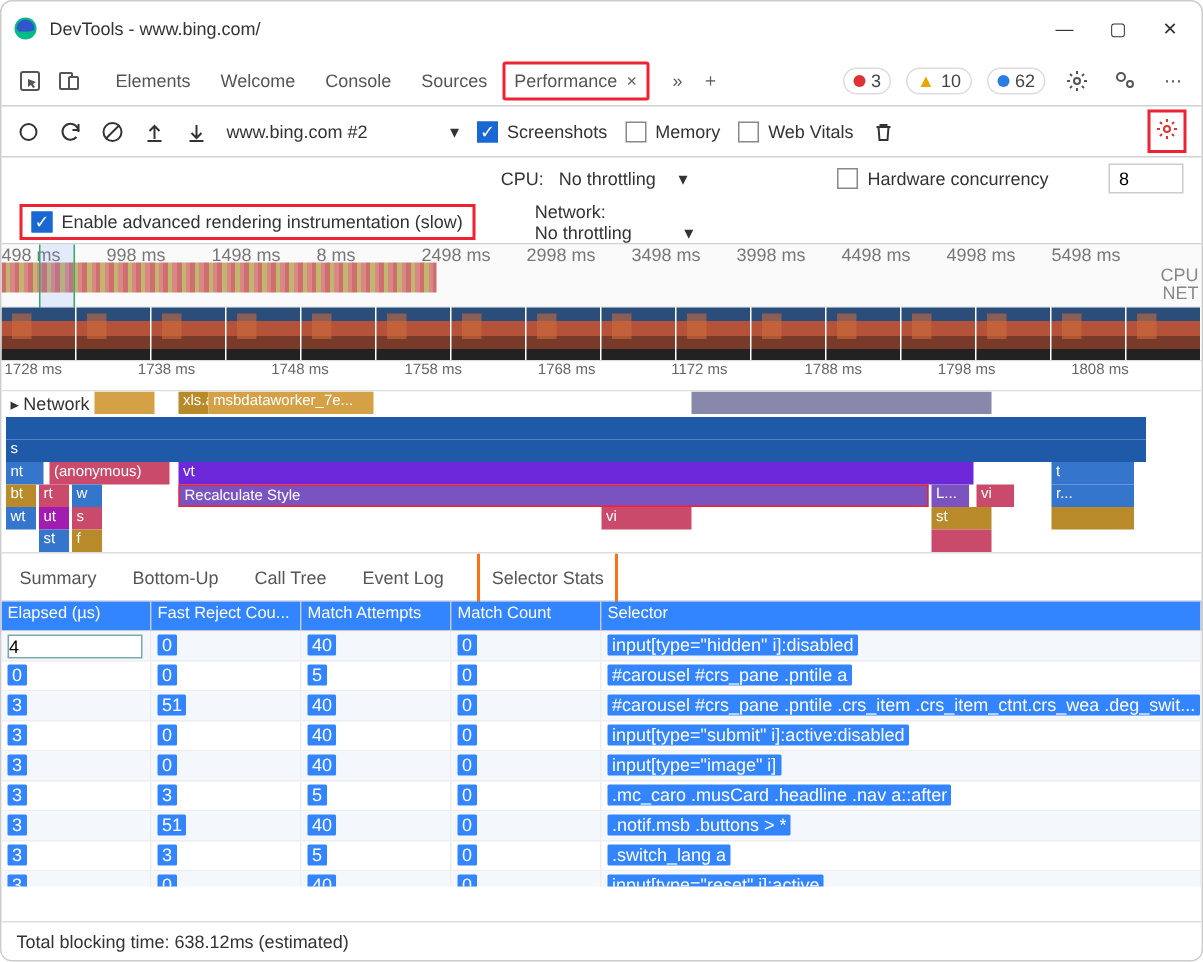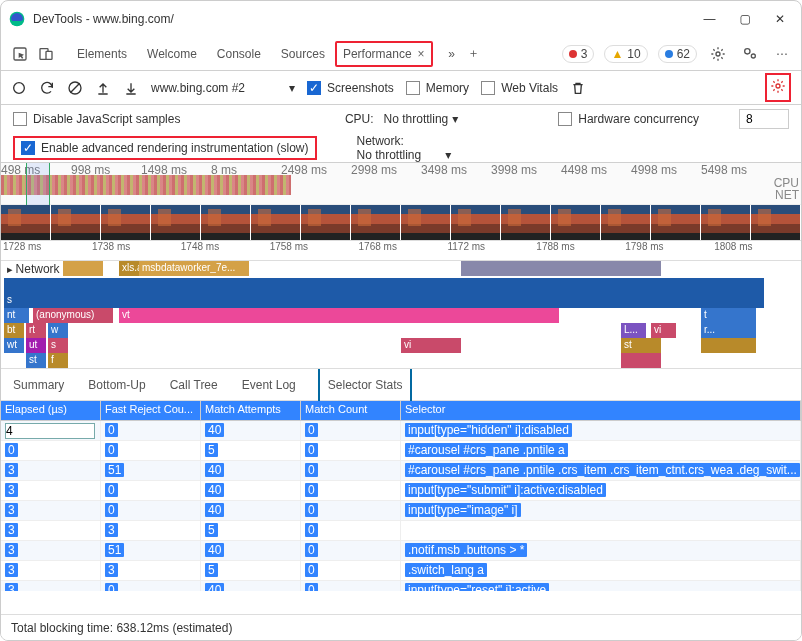--- a/index.html
+++ b/index.html
@@ -14,21 +14,21 @@
 .tab{padding:8px 10px;color:#555;cursor:pointer}
 .tab.active{border:2px solid #e23;border-radius:2px;padding:4px 6px;display:flex;align-items:center;gap:6px}
 .close-x{color:#666}
 .right-cluster{margin-left:auto;display:flex;align-items:center;gap:10px}
 .badge{display:flex;align-items:center;gap:4px;font-size:11px;color:#444;border:1px solid #ddd;border-radius:10px;padding:1px 6px;background:#fff}
 .dot-r{width:8px;height:8px;border-radius:50%;background:#d33}
 .dot-y{color:#e6a700;font-weight:bold}
 .dot-b{width:8px;height:8px;border-radius:50%;background:#2a7de1}
 .toolbar2{height:34px;border-bottom:1px solid #d0d0d0;display:flex;align-items:center;padding:0 10px;gap:12px}
 .tool-icn{width:16px;height:16px;display:flex;align-items:center;justify-content:center;color:#555}
-.dropdown{display:flex;align-items:flex-end;gap:4px}
+.dropdown{display:flex;align-items:flex-end;gap:15px}
 .check{display:flex;align-items:center;gap:6px}
 .checkbox{width:14px;height:14px;border:1px solid #888;display:inline-flex;align-items:center;justify-content:center}
 .checkbox.on{background:#1967d2;border-color:#1967d2;color:#fff}
 .gear-red{border:2px solid #e23;padding:3px;margin-left:auto}
 .settings-row{height:28px;display:flex;align-items:center;padding:0 12px;gap:40px}
 .settings-row .half{display:flex;align-items:center;gap:10px}
 .num-input{width:50px;height:20px;border:1px solid #ccc;padding:0 6px}
 .adv-row{height:30px;display:flex;align-items:center;padding:0 12px;gap:40px;border-bottom:1px solid #d0d0d0}
 .adv-red{border:2px solid #e23;padding:3px 6px;display:inline-flex;align-items:center;gap:6px}
 .overview{height:42px;position:relative;border-bottom:1px solid #eee;background:#fafafa}
@@ -40,21 +40,21 @@
 .film{height:36px;display:flex;border-bottom:1px solid #ddd}
 .frame{flex:1;background:linear-gradient(#2a4d7a 0 25%,#b5533a 25% 55%,#7a3a2a 55% 80%,#222 80% 100%);border-right:1px solid #fff;position:relative}
 .frame::after{content:"";position:absolute;left:15%;top:10%;width:25%;height:50%;background:#cc6a3a;opacity:.6}
 .ruler{height:20px;display:flex;border-bottom:1px solid #ddd;background:#fff}
 .ruler span{flex:1;font-size:10px;color:#666;padding-left:2px}
 .flame{height:108px;background:#fff;position:relative;border-bottom:1px solid #ddd;overflow:hidden}
 .fl-row{position:absolute;height:15px;font-size:10px;color:#fff;overflow:hidden;white-space:nowrap;padding:1px 3px}
 .nettrack{top:0;left:3px;color:#333;font-size:11px}
 .detail-tabs{height:32px;display:flex;align-items:center;border-bottom:1px solid #ddd;padding:0 10px;gap:20px}
 .detail-tabs .dt{color:#555;padding:6px 2px}
-.detail-tabs .dt.active{border:2px solid #0369a1;padding:20px 8px}
+.detail-tabs .dt.active{border:2px solid #f97316;padding:20px 8px}
 .table-head{height:20px;display:flex;background:#f0f0f0;border-bottom:1px solid #ccc}
 .th{background:#3284ff;color:#fff;font-size:11px;padding:2px 4px;border-right:1px solid #ccc;overflow:hidden;white-space:nowrap}
 .col1{width:100px}.col2{width:100px}.col3{width:100px}.col4{width:100px}.col5{flex:1}
 .table-body{height:170px;overflow:hidden;background:#fff}
 .tr{height:20px;display:flex;border-bottom:1px solid #eee}
 .tr:nth-child(odd){background:#f4f8fd}
 .td{font-size:11px;padding:2px 4px;border-right:1px solid #eee;overflow:hidden;white-space:nowrap}
 .td .pill{background:#3284ff;color:#fff;padding:0 3px;border-radius:1px}
 .td.first input{width:90px;border:1px solid #7aa;height:16px}
 .footer{position:absolute;bottom:0;left:0;right:0;height:26px;border-top:1px solid #ddd;display:flex;align-items:center;padding:0 10px;font-size:12px;color:#333;background:#fff}
@@ -179,24 +179,20 @@
         <path d="M5 7h14M9 7V5h6v2M7 7l1 13h8l1-13" fill="none" stroke="#333" stroke-width="2"></path>
       </svg>
     </div>
   <div class="gear-red"><svg viewBox="0 0 24 24" style="width:16px;height:16px">
         <circle cx="12" cy="12" r="3" fill="none" stroke="#d33" stroke-width="2"></circle>
         <path d="M12 2v3M12 19v3M2 12h3M19 12h3M5 5l2 2M17 17l2 2M19 5l-2 2M7 17l-2 2" stroke="#d33" stroke-width="2"></path>
       </svg></div>
 </div>
 
 <div class="settings-row">
-  <label class="check">
-      <span class="checkbox"></span>
-      <span>Disable JavaScript samples</span>
-    </label>
   <div class="half" style="margin-left:auto;margin-right:60px">
     <span>CPU:</span>
     <div class="dropdown">
         <span>No throttling</span> 
         <span>▾</span>
       </div>
   </div>
   <label class="check">
       <span class="checkbox"></span>
       <span>Hardware concurrency</span>
@@ -275,25 +271,26 @@
 <div class="flame">
   <div class="fl-row nettrack">▸ <span>Network</span></div>
   <div class="fl-row" style="top:0;left:62px;width:40px;background:#d4a147"></div>
   <div class="fl-row" style="top:0;left:118px;width:20px;background:#b88a2a">xls.a</div>
   <div class="fl-row" style="top:0;left:138px;width:110px;background:#d4a147">msbdataworker_7e...</div>
   <div class="fl-row" style="top:0;left:460px;width:200px;background:#88a"></div>
   <div class="fl-row" style="top:17px;left:3px;width:760px;background:#1e5aa8"></div>
   <div class="fl-row" style="top:32px;left:3px;width:760px;background:#1e5aa8">s</div>
   <div class="fl-row" style="top:47px;left:3px;width:25px;background:#3575cc">nt</div>
   <div class="fl-row" style="top:47px;left:32px;width:80px;background:#c94a6a">(anonymous)</div>
-  <div class="fl-row" style="top:47px;left:118px;width:440px;background:#ec4899">vt</div>
+  <div class="fl-row" style="top:47px;left:118px;width:530px;background:#6d28d9">vt</div>
   <div class="fl-row" style="top:47px;left:700px;width:55px;background:#3575cc">t</div>
   <div class="fl-row" style="top:62px;left:3px;width:20px;background:#b88a2a">bt</div>
   <div class="fl-row" style="top:62px;left:25px;width:20px;background:#c94a6a">rt</div>
   <div class="fl-row" style="top:62px;left:47px;width:20px;background:#3575cc">w</div>
+  <div class="fl-row" style="top:62px;left:118px;width:500px;background:#7b53c1;border:1px solid #e23">Recalculate Style</div>
   <div class="fl-row" style="top:62px;left:620px;width:25px;background:#7b53c1">L...</div>
   <div class="fl-row" style="top:62px;left:650px;width:25px;background:#c94a6a">vi</div>
   <div class="fl-row" style="top:62px;left:700px;width:55px;background:#3575cc">r...</div>
   <div class="fl-row" style="top:77px;left:3px;width:20px;background:#3575cc">wt</div>
   <div class="fl-row" style="top:77px;left:25px;width:20px;background:#a21caf">ut</div>
   <div class="fl-row" style="top:77px;left:47px;width:20px;background:#c94a6a">s</div>
   <div class="fl-row" style="top:77px;left:400px;width:60px;background:#c94a6a">vi</div>
   <div class="fl-row" style="top:77px;left:620px;width:40px;background:#b88a2a">st</div>
   <div class="fl-row" style="top:77px;left:700px;width:55px;background:#b88a2a"></div>
   <div class="fl-row" style="top:92px;left:25px;width:20px;background:#3575cc">st</div>
@@ -351,20 +348,21 @@
       <div class="td col2"><span class="pill">0</span></div>
       <div class="td col3"><span class="pill">40</span></div>
       <div class="td col4"><span class="pill">0</span></div>
       <div class="td col5"><span class="pill">input[type="image" i]</span></div>
     </div>
     <div class="tr">
       <div class="td col1"><span class="pill">3</span></div>
       <div class="td col2"><span class="pill">3</span></div>
       <div class="td col3"><span class="pill">5</span></div>
       <div class="td col4"><span class="pill">0</span></div>
+      <div class="td col5"><span class="pill">.mc_caro .musCard .headline .nav a::after</span></div>
     </div>
     <div class="tr">
       <div class="td col1"><span class="pill">3</span></div>
       <div class="td col2"><span class="pill">51</span></div>
       <div class="td col3"><span class="pill">40</span></div>
       <div class="td col4"><span class="pill">0</span></div>
       <div class="td col5"><span class="pill">.notif.msb .buttons &gt; *</span></div>
     </div>
     <div class="tr">
       <div class="td col1"><span class="pill">3</span></div>

